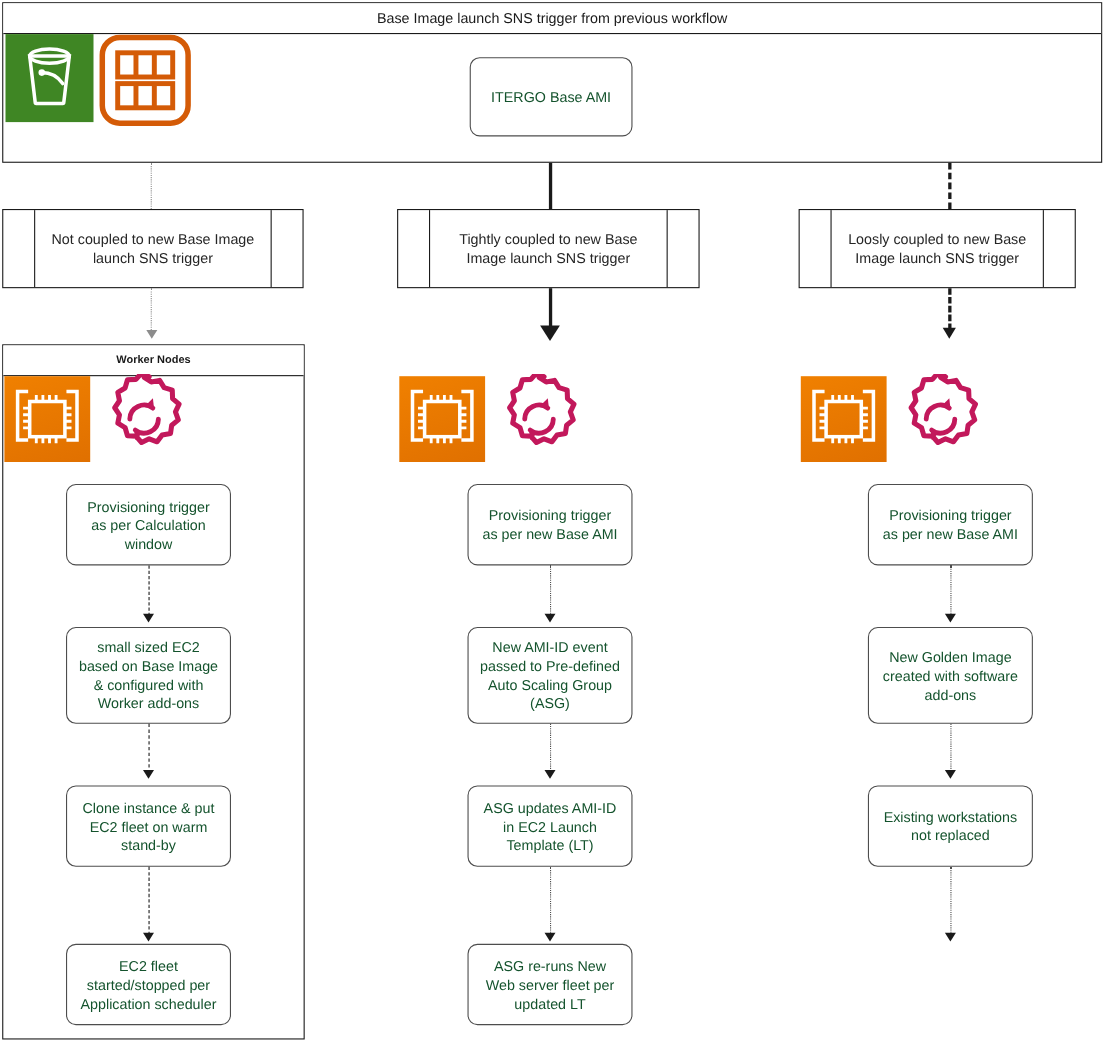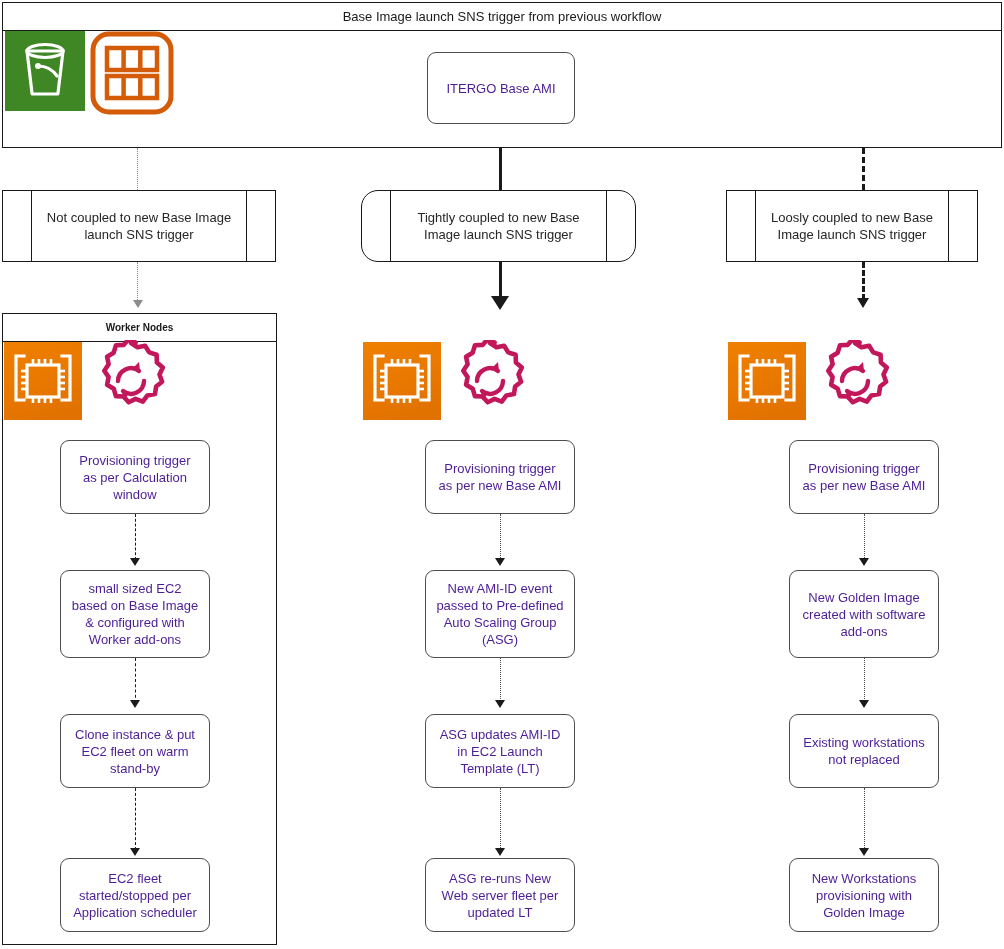--- a/index.html
+++ b/index.html
@@ -44,21 +44,21 @@
     position: absolute;
     border: 1.3px solid #4d4d4d;
     border-radius: 9px;
     background: #ffffff;
     display: flex;
     align-items: center;
     justify-content: center;
     text-align: center;
     font-size: 13px;
     line-height: 17px;
-    color: #4c1d95;
+    color: #14532d;
     padding: 3px 6px;
     white-space: pre-line;
   }
 
   
   .note {
     position: absolute;
     border: 1.4px solid #1a1a1a;
     background: #ffffff;
     display: flex;
@@ -156,21 +156,21 @@
 
   <div class="vline dot-thin" style="left:137px; top:148px; height:42px;"></div>
 
   <div class="vline dash-thick" style="left:862px; top:148px; height:42px;"></div>
 
   <div class="note" style="left:2px; top:190px; width:274px; height:72px;">
     <span>Not coupled to new Base Image
 launch SNS trigger</span>
   </div>
 
-  <div class="note" style="left:361px; top:190px; width:275px; height:72px;border-radius:17px;">
+  <div class="note" style="left:361px; top:190px; width:275px; height:72px;">
     <span>Tightly coupled to new Base
 Image launch SNS trigger</span>
   </div>
 
   <div class="note" style="left:726px; top:190px; width:252px; height:72px;">
     <span>Loosly coupled to new Base
 Image launch SNS trigger</span>
   </div>
 
   <div class="vline dot-thin" style="left:137px; top:262px; height:42px;"></div>
@@ -347,17 +347,14 @@
 created with software
 add-ons</div>
   <div class="vline dot-thin2" style="left:864px; top:658px; height:45px;"></div>
   <div class="arrow-down small" style="left:859px; top:700px;"></div>
 
   <div class="node" style="left:789px; top:714px; width:150px; height:74px;">Existing workstations
 not replaced</div>
   <div class="vline dot-thin2" style="left:864px; top:788px; height:62px;"></div>
   <div class="arrow-down small" style="left:859px; top:848px;"></div>
 
-  <div class="node" style="left:789px; top:858px; width:150px; height:74px;">New Workstations
-provisioning with
-Golden Image</div>
 
 </div>
 
 </body></html>

